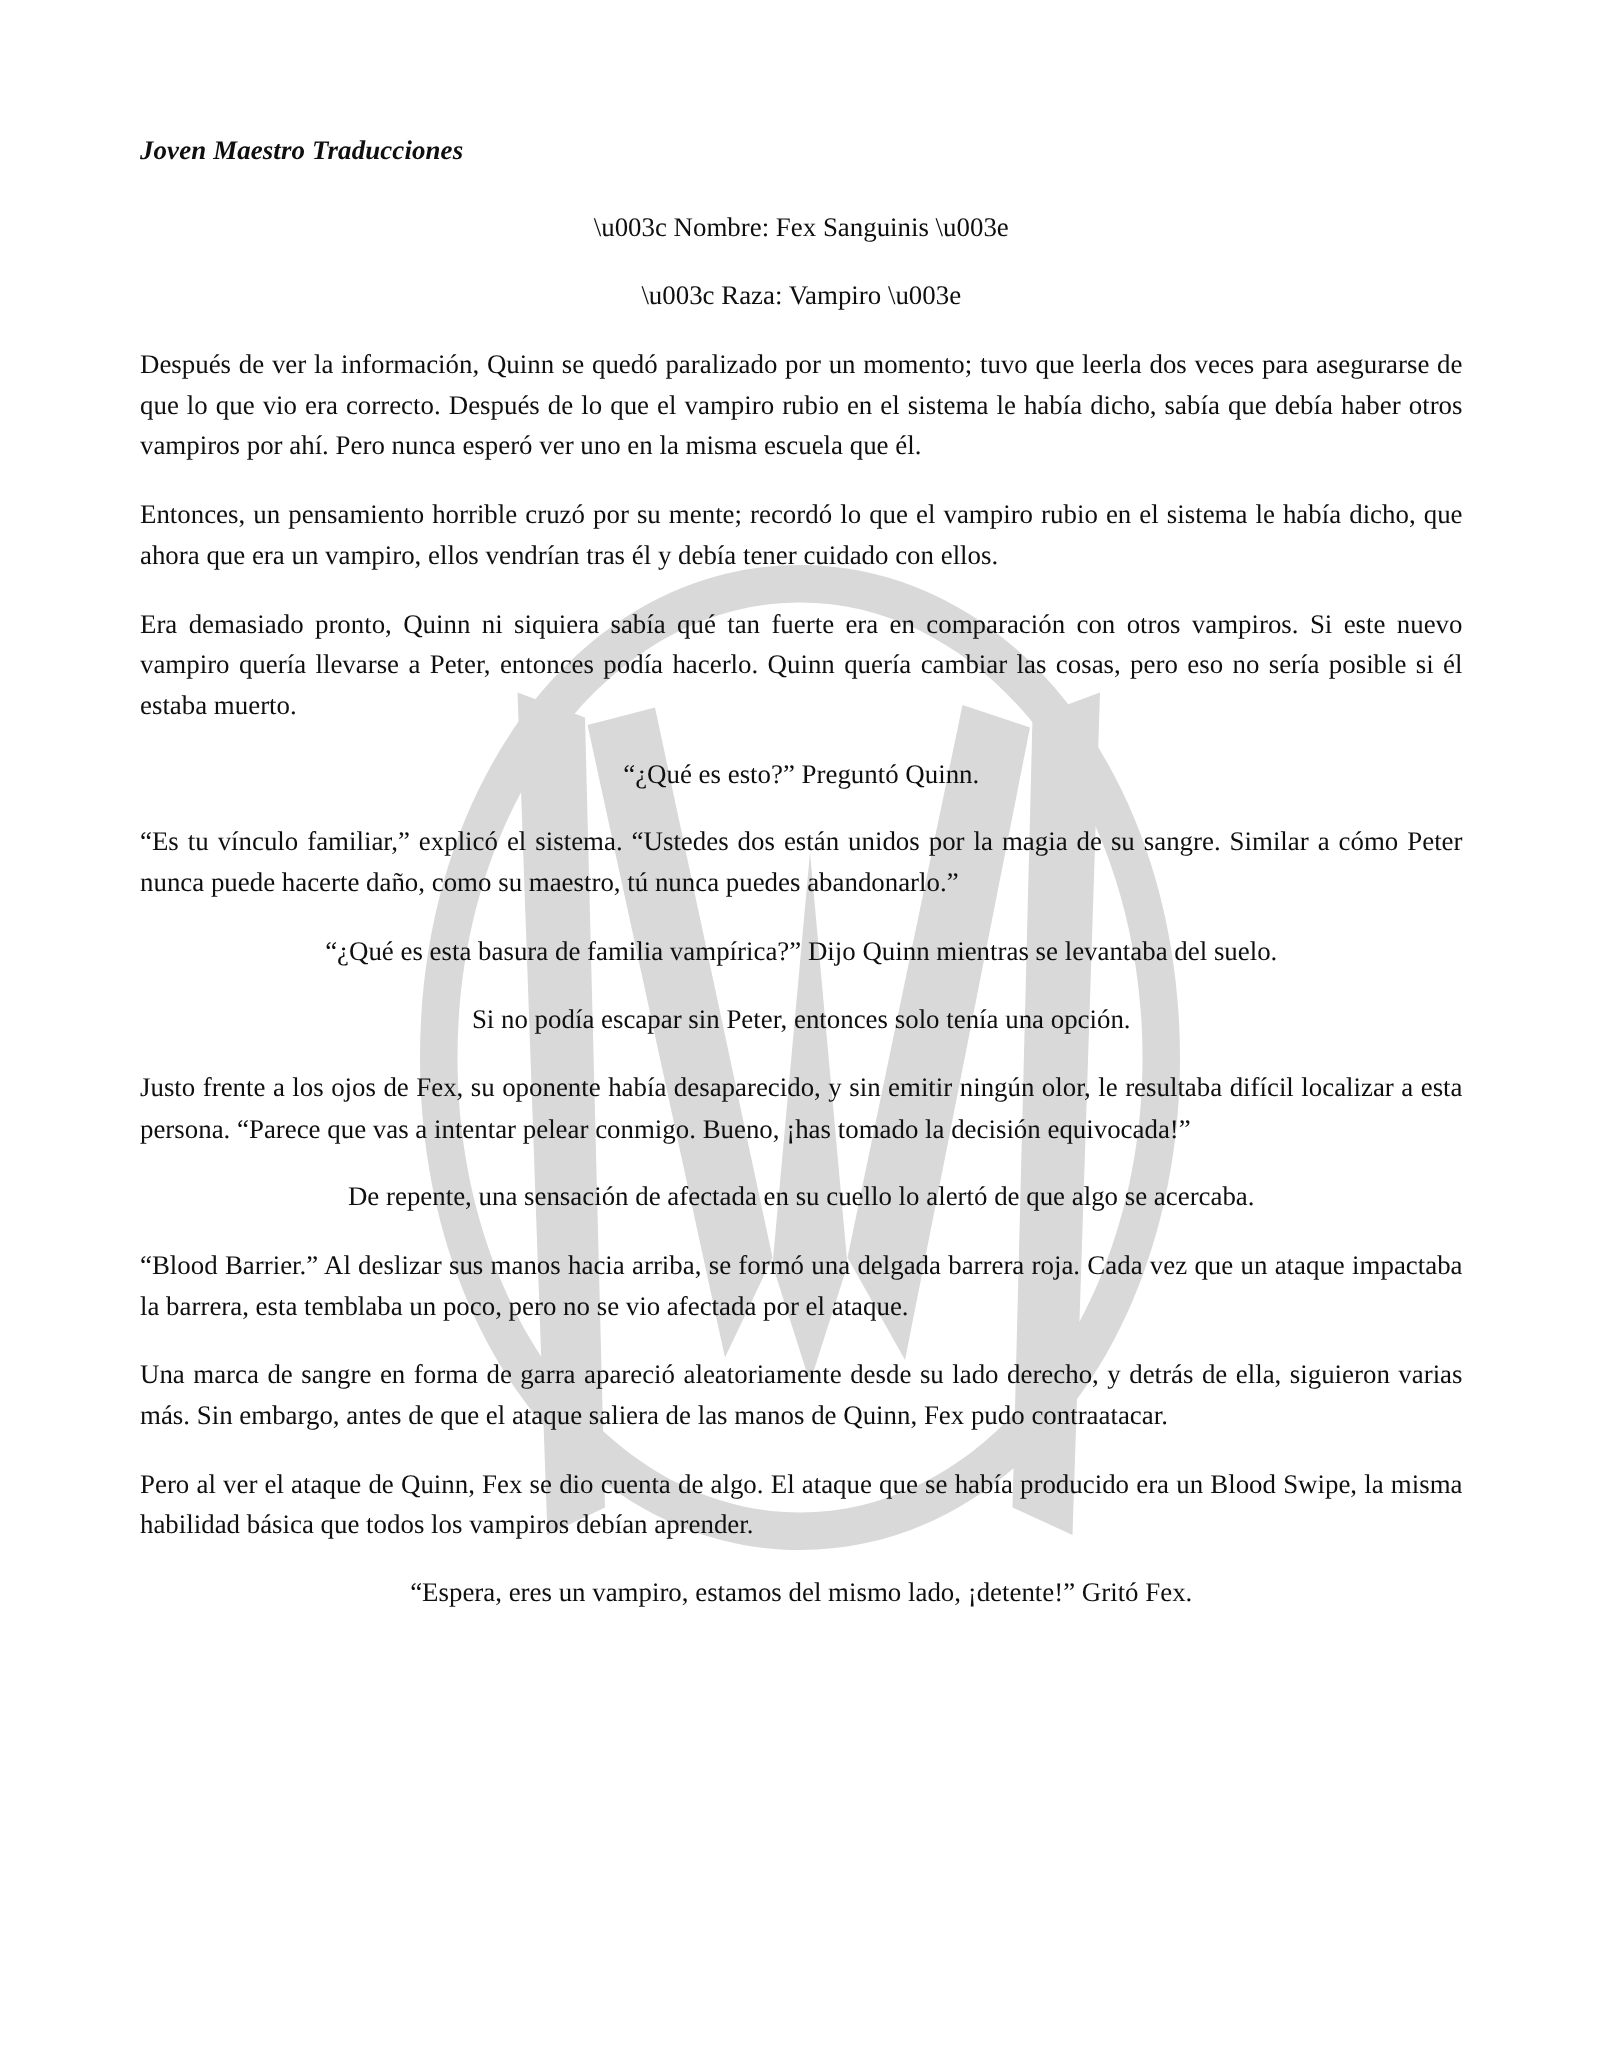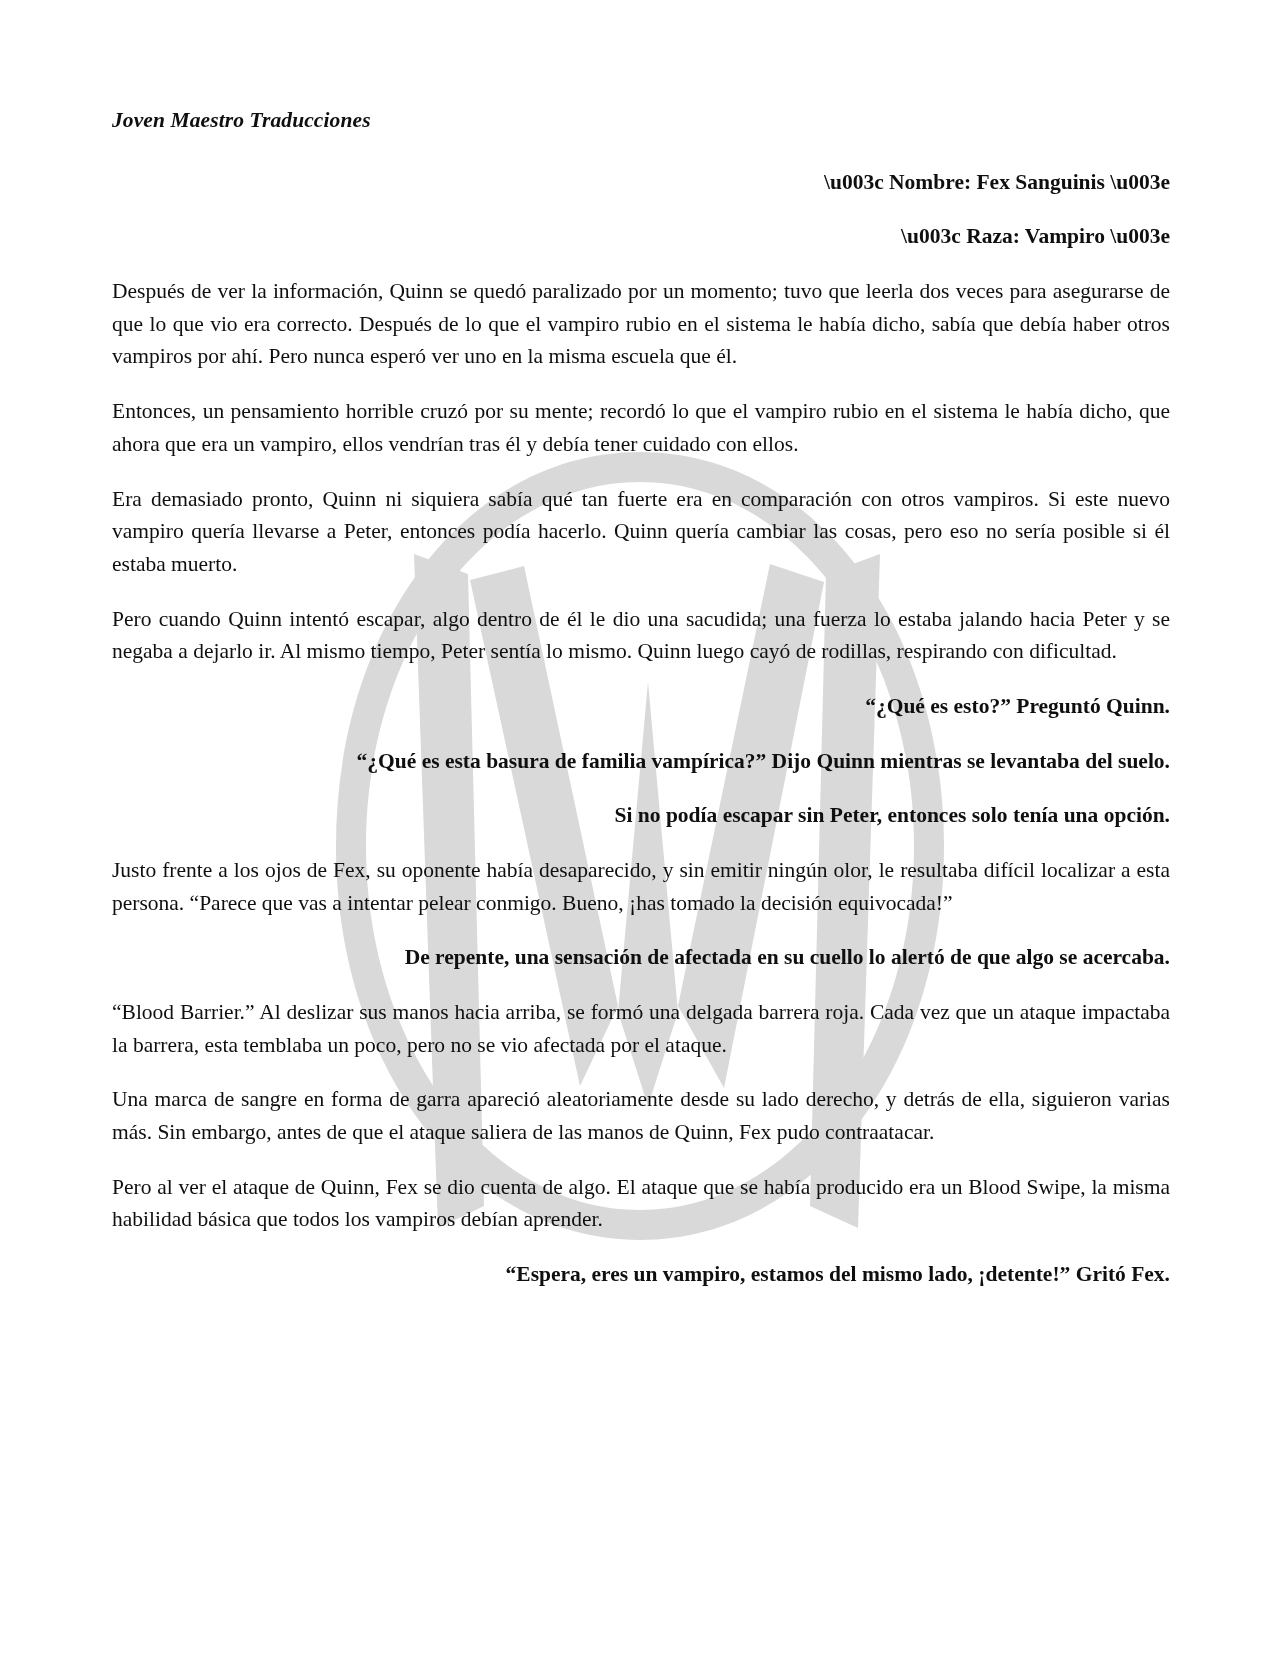--- a/index.html
+++ b/index.html
@@ -66,22 +66,21 @@
     margin: 0 0 22px 0;
     text-align: justify;
     text-justify: inter-word;
     hyphens: none;
   }
   .para.last {
     margin-bottom: 1px;
   }
   
   .para.nostretch {
-    text-align: right;
-    font-weight: bold;
+    text-align: center;
   }
 </style>
 </head>
 <body>
 
 <div id="page">
 
   <div id="watermark">
     <svg viewBox="0 0 644 800" xmlns="http://www.w3.org/2000/svg" aria-hidden="true">
       <g fill="#d9d9d9">
@@ -113,22 +112,22 @@
   </div>
 
   <div id="content">
     <div class="doc-title">Joven Maestro Traducciones</div>
     <div id="paragraphs">
         <p class="para nostretch">\u003c Nombre: Fex Sanguinis \u003e</p>
         <p class="para nostretch">\u003c Raza: Vampiro \u003e</p>
         <p class="para">Después de ver la información, Quinn se quedó paralizado por un momento; tuvo que leerla dos veces para asegurarse de que lo que vio era correcto. Después de lo que el vampiro rubio en el sistema le había dicho, sabía que debía haber otros vampiros por ahí. Pero nunca esperó ver uno en la misma escuela que él.</p>
         <p class="para">Entonces, un pensamiento horrible cruzó por su mente; recordó lo que el vampiro rubio en el sistema le había dicho, que ahora que era un vampiro, ellos vendrían tras él y debía tener cuidado con ellos.</p>
         <p class="para">Era demasiado pronto, Quinn ni siquiera sabía qué tan fuerte era en comparación con otros vampiros. Si este nuevo vampiro quería llevarse a Peter, entonces podía hacerlo. Quinn quería cambiar las cosas, pero eso no sería posible si él estaba muerto.</p>
-        <p class="para">Pero cuando Quinn intentó escapar, algo dentro de él le dio una sacudida; una fuerza lo estaba jalando hacia Peter y se negaba a dejarlo ir. Al mismo tiempo, Peter sentía lo mismo. Quinn luego cayó de rodillas, respirando con dificultad.</p>
         <p class="para nostretch">“¿Qué es esto?” Preguntó Quinn.</p>
+        <p class="para">“Es tu vínculo familiar,” explicó el sistema. “Ustedes dos están unidos por la magia de su sangre. Similar a cómo Peter nunca puede hacerte daño, como su maestro, tú nunca puedes abandonarlo.”</p>
         <p class="para nostretch">“¿Qué es esta basura de familia vampírica?” Dijo Quinn mientras se levantaba del suelo.</p>
         <p class="para nostretch">Si no podía escapar sin Peter, entonces solo tenía una opción.</p>
         <p class="para">Justo frente a los ojos de Fex, su oponente había desaparecido, y sin emitir ningún olor, le resultaba difícil localizar a esta persona. “Parece que vas a intentar pelear conmigo. Bueno, ¡has tomado la decisión equivocada!”</p>
         <p class="para nostretch">De repente, una sensación de afectada en su cuello lo alertó de que algo se acercaba.</p>
         <p class="para">“Blood Barrier.” Al deslizar sus manos hacia arriba, se formó una delgada barrera roja. Cada vez que un ataque impactaba la barrera, esta temblaba un poco, pero no se vio afectada por el ataque.</p>
         <p class="para">Una marca de sangre en forma de garra apareció aleatoriamente desde su lado derecho, y detrás de ella, siguieron varias más. Sin embargo, antes de que el ataque saliera de las manos de Quinn, Fex pudo contraatacar.</p>
         <p class="para">Pero al ver el ataque de Quinn, Fex se dio cuenta de algo. El ataque que se había producido era un Blood Swipe, la misma habilidad básica que todos los vampiros debían aprender.</p>
         <p class="para nostretch last">“Espera, eres un vampiro, estamos del mismo lado, ¡detente!” Gritó Fex.</p>
       </div>
   </div>

